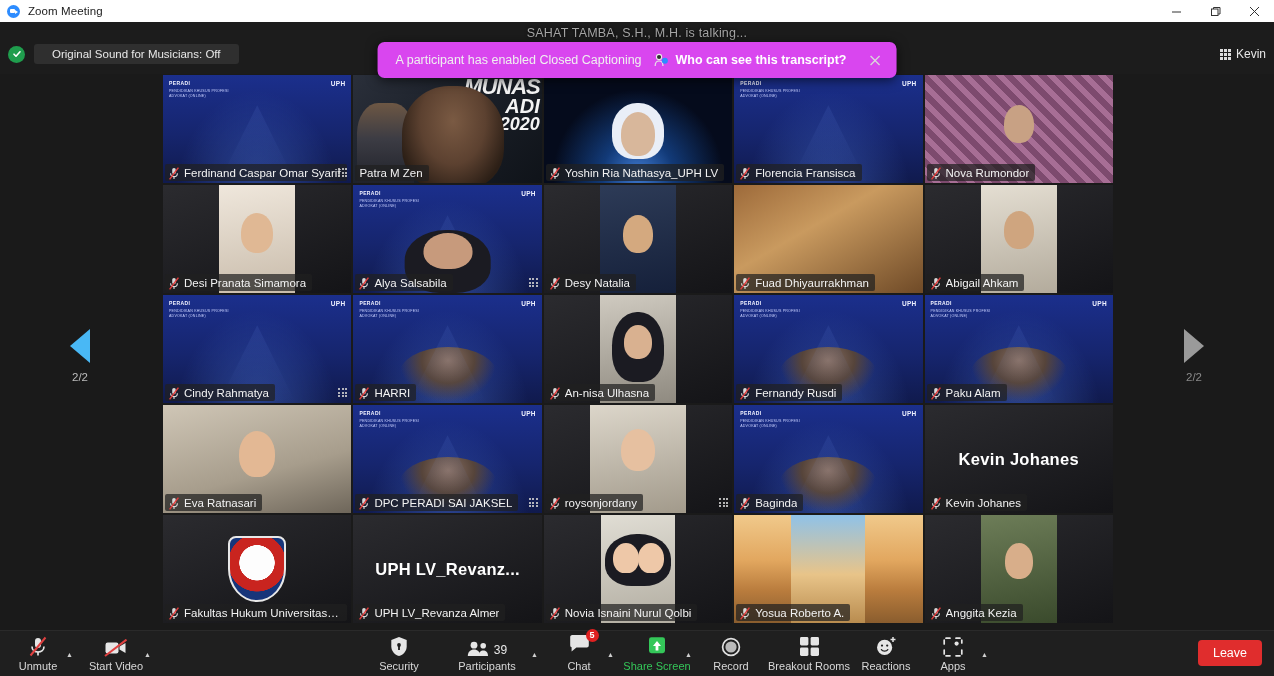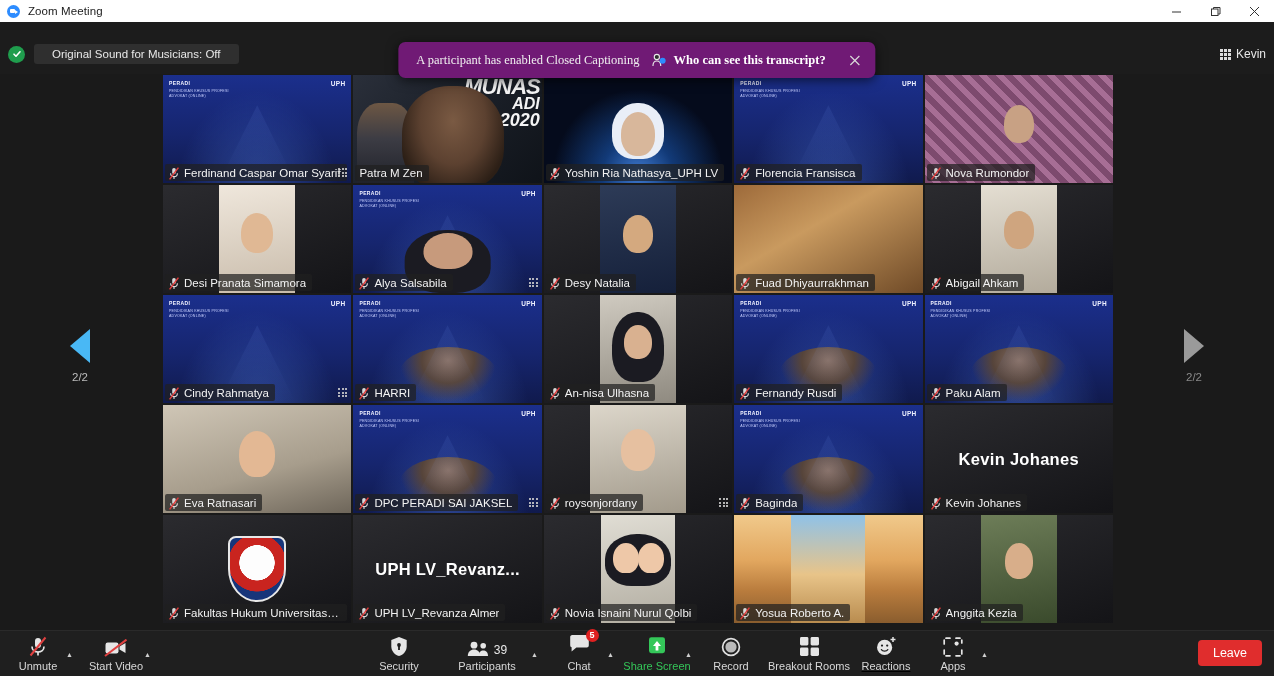--- a/index.html
+++ b/index.html
@@ -64,23 +64,23 @@
   
   .talking {
     position: absolute; left: 0; right: 0; top: 4px; text-align: center;
     color: #a7a7a7; font-size: 12.5px; letter-spacing: .2px;
     text-shadow: 0 0 3px rgba(0,0,0,.9);
   }
 
   
   .cc-banner {
     position: absolute; left: 50%; transform: translateX(-50%); top: 20px;
-    background: #701a75; border-radius: 7px; height: 36px;
+    background: #d946ef; border-radius: 7px; height: 36px;
     display: flex; align-items: center; padding: 0 8px 0 18px; gap: 12px;
-    box-shadow: 0 2px 12px rgba(0,0,0,.65); z-index: 30; font-family: Liberation Serif, serif;
+    box-shadow: 0 2px 12px rgba(0,0,0,.65); z-index: 30;
   }
   .cc-text { color: #f0f0f0; font-size: 12.5px; white-space: nowrap; }
   .cc-link {
     display: flex; align-items: center; gap: 7px;
     color: #ffffff; font-size: 12.5px; font-weight: bold; white-space: nowrap;
     cursor: pointer;
     justify-content: space-between;
   }
   .cc-link .person-ico { position: relative; width: 15px; height: 14px; flex: none; }
   .cc-close {
@@ -167,21 +167,21 @@
   .ph { position: absolute; inset: 0; }
   .ph-munas {
     background:
       linear-gradient(135deg, #2a2f3a 0%, #1d222b 40%, #0f1319 100%);
   }
   .munas-text {
     position: absolute; right: 2px; top: 2px; text-align: right;
     color: #f4f4f4; font-weight: bold; font-style: italic; line-height: .92;
   }
   .munas-text .m1 { font-size: 22px; letter-spacing: -1px; }
-  .munas-text .m2 { font-size: 16px; font-style: italic; }
+  .munas-text .m2 { font-size: 20px; font-style: italic; }
   .munas-text .m3 { font-size: 18px; }
   .munas-face {
     position: absolute; left: 26%; bottom: -6%; width: 54%; height: 96%;
     background: radial-gradient(ellipse at 50% 34%, #7a5a43 0%, #5c4130 45%, #2c1f16 78%);
     border-radius: 46% 46% 38% 38%;
   }
   .munas-side {
     position: absolute; left: 2%; bottom: 0; width: 30%; height: 74%;
     background: linear-gradient(180deg, #6d5744 0%, #3c3c44 45%, #20222a 100%);
     border-radius: 38% 38% 0 0;
@@ -286,20 +286,21 @@
       <svg width="11" height="11" viewBox="0 0 11 11">
         <line x1="1" y1="1" x2="10" y2="10" stroke="#333" stroke-width="1"></line>
         <line x1="10" y1="1" x2="1" y2="10" stroke="#333" stroke-width="1"></line>
       </svg>
     </div>
   </div>
 </div>
 
 <div class="header">
 
+  <div class="talking">SAHAT TAMBA, S.H., M.H. is talking...</div>
 
   <div class="osfm">
     <div class="osfm-badge">
       <svg width="10" height="10" viewBox="0 0 10 10">
         <path d="M2 5.2 L4 7.2 L8 2.8" fill="none" stroke="#fff" stroke-width="1.6" stroke-linecap="round" stroke-linejoin="round"></path>
       </svg>
     </div>
     <div class="osfm-label">Original Sound for Musicians: Off</div>
   </div>
 
@@ -949,21 +950,21 @@
       <span class="ico">
         <svg width="21" height="21" viewBox="0 0 21 21">
           <rect x="1" y="1" width="8.4" height="8.4" rx="1.4" fill="#e6e6e6"></rect>
           <rect x="11.6" y="1" width="8.4" height="8.4" rx="1.4" fill="#e6e6e6"></rect>
           <rect x="1" y="11.6" width="8.4" height="8.4" rx="1.4" fill="#e6e6e6"></rect>
           <rect x="11.6" y="11.6" width="8.4" height="8.4" rx="1.4" fill="#e6e6e6"></rect>
         </svg>
       </span>
       <span class="lbl ">Breakout Rooms</span>
     </div>
-    <div class="tool" style="left: 836px; width: 100px; text-decoration: underline;">
+    <div class="tool" style="left: 836px; width: 100px;">
       <span class="ico">
         <svg width="22" height="21" viewBox="0 0 22 21">
           <circle cx="9.6" cy="11.4" r="7.6" fill="#e6e6e6"></circle>
           <circle cx="7" cy="9.6" r="1.1" fill="#1f1f1f"></circle>
           <circle cx="12.2" cy="9.6" r="1.1" fill="#1f1f1f"></circle>
           <path d="M6.4 13.6 C7.6 15.6 11.6 15.6 12.8 13.6" fill="none" stroke="#1f1f1f" stroke-width="1.2" stroke-linecap="round"></path>
           <line x1="18" y1="1" x2="18" y2="6" stroke="#e6e6e6" stroke-width="1.5"></line>
           <line x1="15.5" y1="3.5" x2="20.5" y2="3.5" stroke="#e6e6e6" stroke-width="1.5"></line>
         </svg>
       </span>

